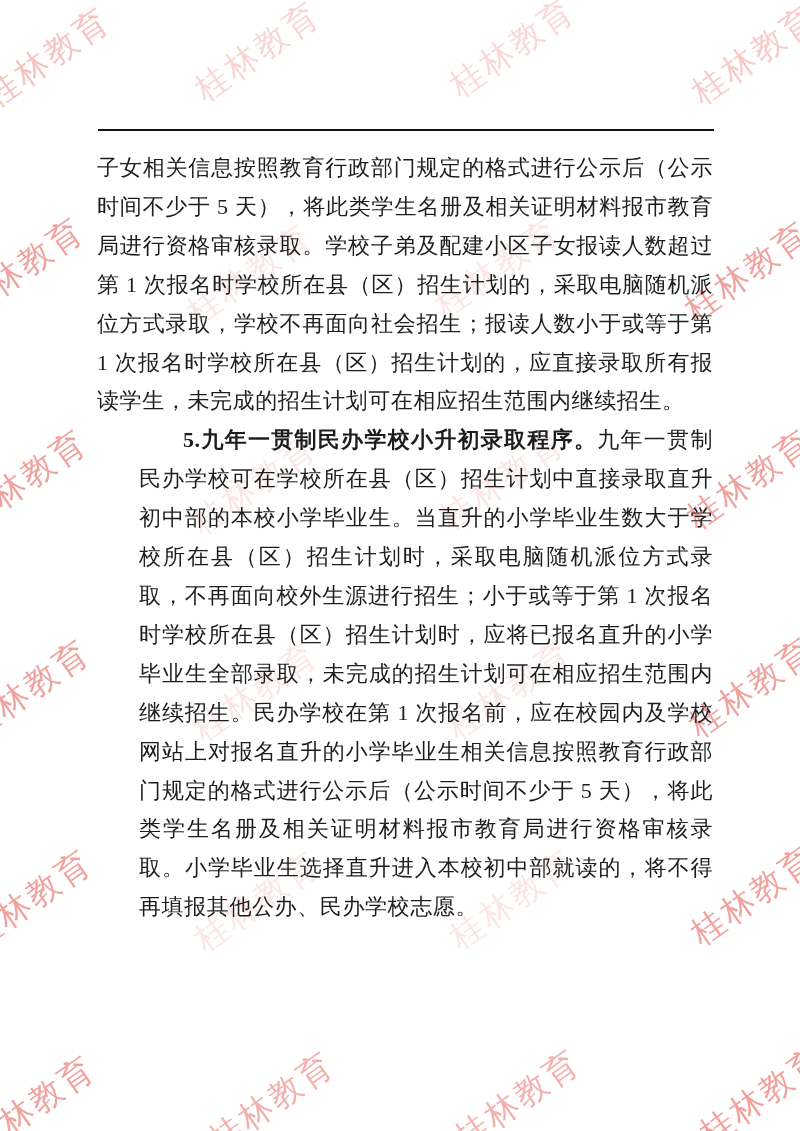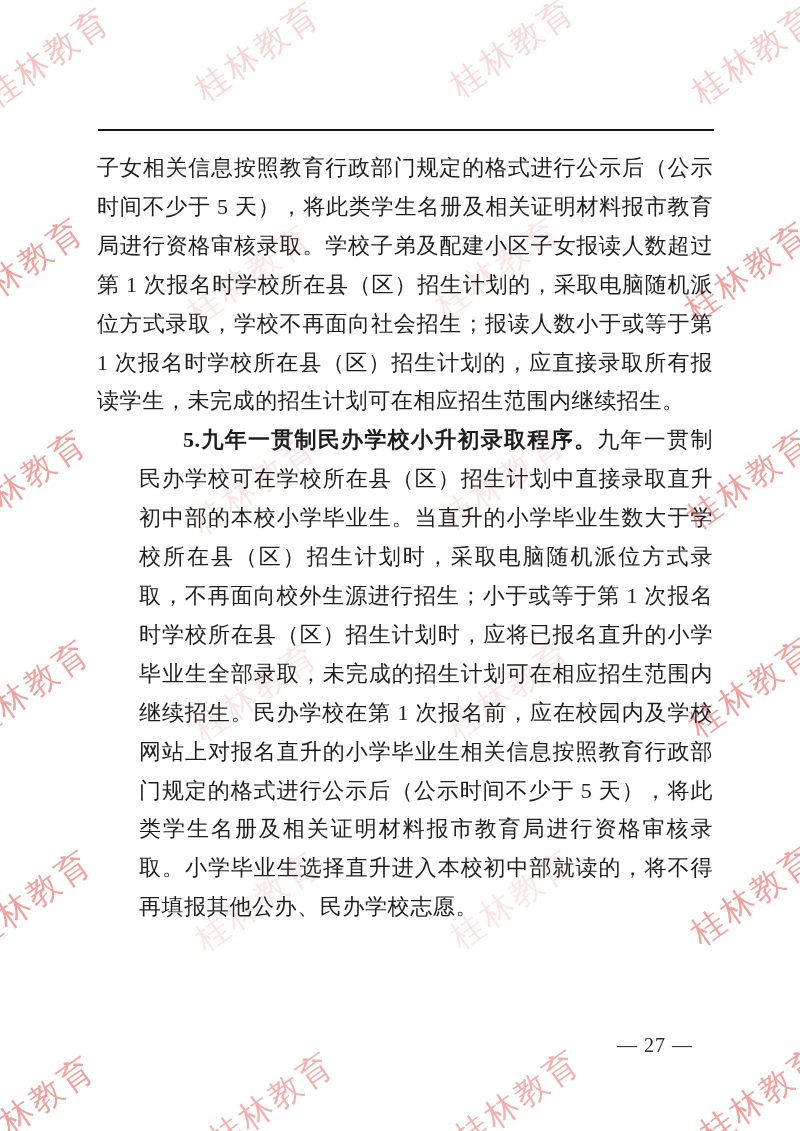--- a/index.html
+++ b/index.html
@@ -98,15 +98,14 @@
       <span class="wm" style="left: 763px; top: 1096px; color: rgb(226, 72, 63); opacity: 0.5;">桂林教育</span>
     </div>
 
   <div class="rule"></div>
 
   <div class="text-block">
     <p class="para"><span>子女相关信息按照教育行政部门规定的格式进行公示后（公示时间不少于 5 天），将此类学生名册及相关证明材料报市教育局进行资格审核录取。学校子弟及配建小区子女报读人数超过第 1 次报名时学校所在县（区）招生计划的，采取电脑随机派位方式录取，学校不再面向社会招生；报读人数小于或等于第 1 次报名时学校所在县（区）招生计划的，应直接录取所有报读学生，未完成的招生计划可在相应招生范围内继续招生。</span></p>
     <p class="para indent"><b class="lead">5.九年一贯制民办学校小升初录取程序。</b><span>九年一贯制民办学校可在学校所在县（区）招生计划中直接录取直升初中部的本校小学毕业生。当直升的小学毕业生数大于学校所在县（区）招生计划时，采取电脑随机派位方式录取，不再面向校外生源进行招生；小于或等于第 1 次报名时学校所在县（区）招生计划时，应将已报名直升的小学毕业生全部录取，未完成的招生计划可在相应招生范围内继续招生。民办学校在第 1 次报名前，应在校园内及学校网站上对报名直升的小学毕业生相关信息按照教育行政部门规定的格式进行公示后（公示时间不少于 5 天），将此类学生名册及相关证明材料报市教育局进行资格审核录取。小学毕业生选择直升进入本校初中部就读的，将不得再填报其他公办、民办学校志愿。</span></p>
   </div>
 
-  <div class="page-num">— 27 —</div>
 
 </div>
 
 </body></html>

